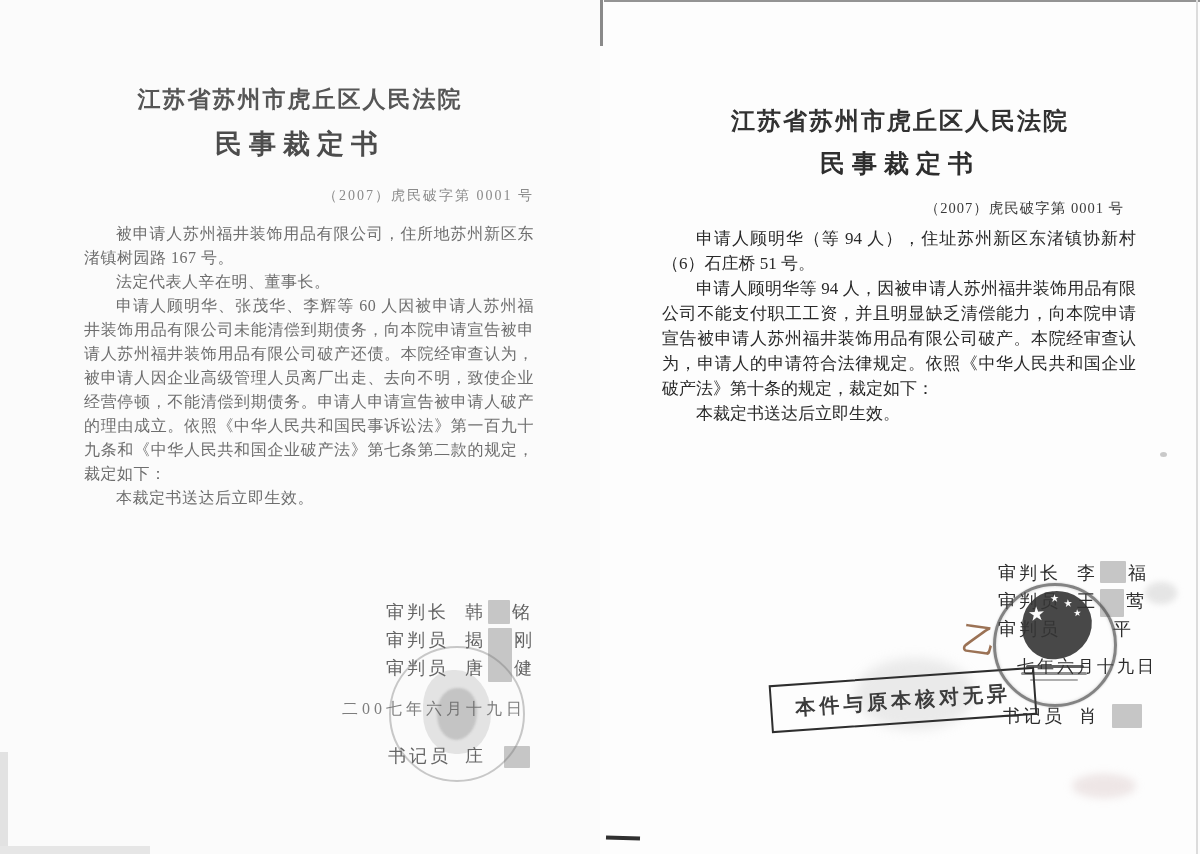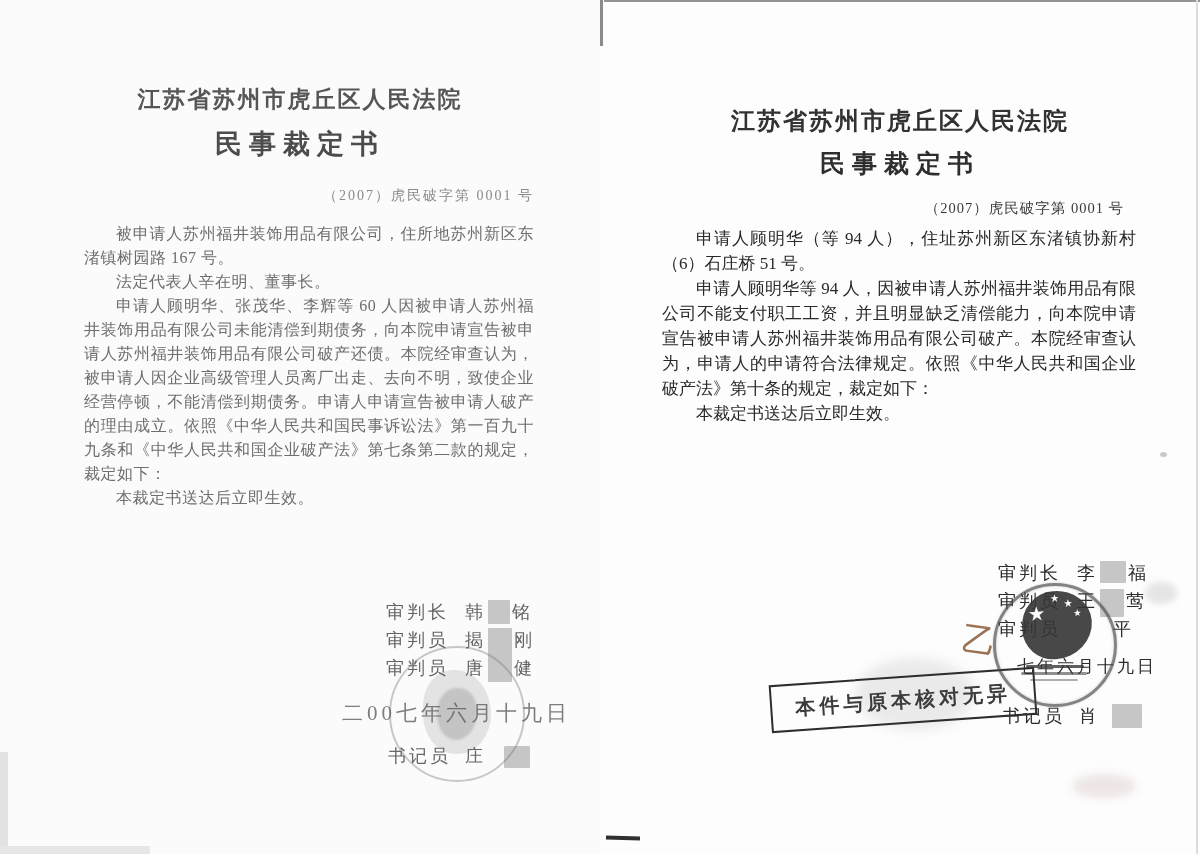--- a/index.html
+++ b/index.html
@@ -32,21 +32,21 @@
   .page-right .caseno{top:199px;right:76px;font-size:14.5px;letter-spacing:1px;color:#3a3a3a;}
   .page-right .body{top:226px;left:62px;right:64px;font-size:17px;line-height:25px;color:#292929;}
 
   
   .sig{position:absolute;white-space:nowrap;display:flex;align-items:flex-start;}
   .page-left .sig{font-size:18px;letter-spacing:3px;color:#636363;}
   .page-right .sig{font-size:18px;letter-spacing:3px;color:#2c2c2c;}
   .sig .name{margin-left:16px;}
   .redact{display:inline-block;background:#c6c6c6;vertical-align:middle;margin:0 2px;border-radius:1px;}
   .dateline{position:absolute;white-space:nowrap;}
-  .page-left .dateline{font-size:21px;letter-spacing:4px;color:#7d7d7d;}
+  .page-left .dateline{font-size:16px;letter-spacing:4px;color:#7d7d7d;}
   .page-right .dateline{font-size:17px;letter-spacing:3px;color:#2c2c2c;}
   .clerkline{position:absolute;white-space:nowrap;display:flex;align-items:flex-end;}
   .page-left .clerkline{font-size:18px;letter-spacing:3px;color:#666;}
   .page-right .clerkline{font-size:18px;letter-spacing:3px;color:#2c2c2c;}
   .clerkline .name{margin-left:14px;}
 
   
   .seal{position:absolute;border-radius:50%;}
   .seal-left{left:389px;top:646px;width:132px;height:132px;border:2.5px solid rgba(115,115,115,0.38);}
   .seal-left .smudge1{position:absolute;left:32px;top:22px;width:68px;height:84px;background:rgba(105,105,105,0.16);border-radius:45% 55% 50% 50%;}

